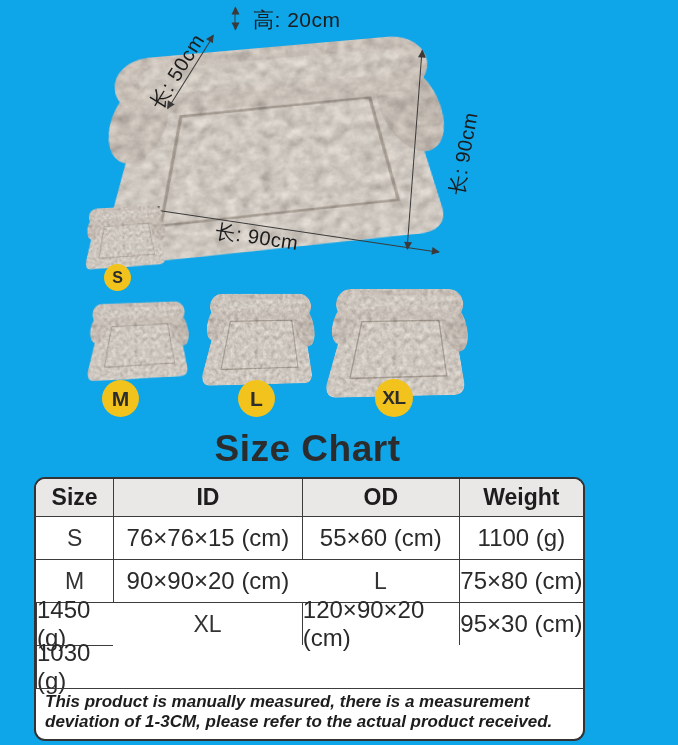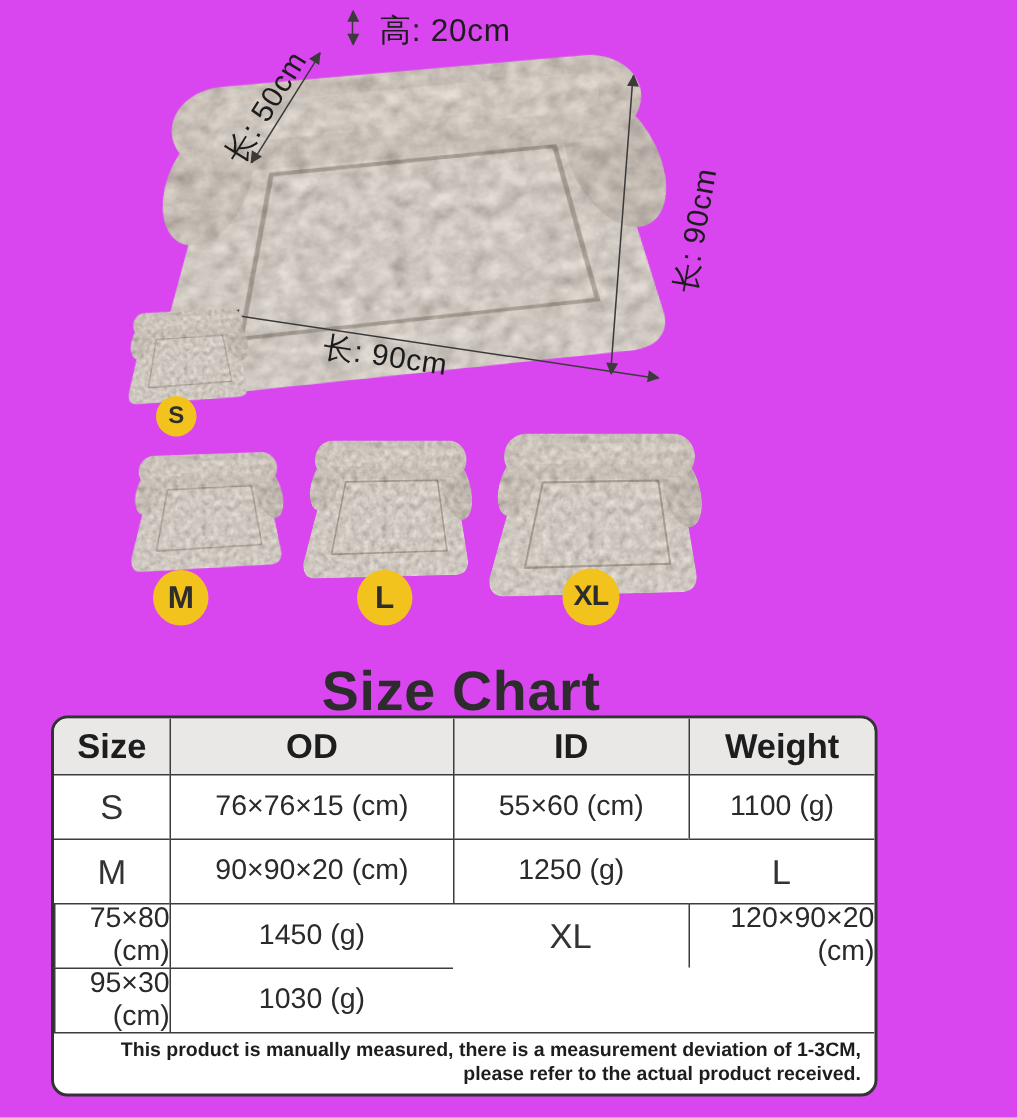--- a/index.html
+++ b/index.html
@@ -2,21 +2,21 @@
 <html><head>
 <meta charset="utf-8">
 <style>
   html,body { margin:0; padding:0; }
   body {
     width:678px; height:745px;
     background:#ffffff;
     font-family:"Liberation Sans", sans-serif;
     color:#222;
   }
-  .page { position:relative; width:678px; height:745px; overflow:hidden; background:#d946ef; }
+  .page { position:relative; width:678px; height:745px; overflow:hidden; background:#0ea5e9; }
 
   
   .bed { position:absolute; }
 
   
   .dim-arrow {
     position:absolute; height:0;
     border-top:1.6px solid #3a3a3a;
     transform-origin:left center;
   }
@@ -36,50 +36,49 @@
   
   .badge {
     position:absolute; border-radius:50%;
     background:#F2C31C;
     display:flex; align-items:center; justify-content:center;
     font-weight:700; color:#2d2d2d;
   }
 
   
   .chart-title {
-    position:absolute; left:34px; top:440px; width:547px;
+    position:absolute; left:34px; top:428px; width:547px;
     text-align:center; font-size:37px; font-weight:700; color:#2c2c2c;
     letter-spacing:0.5px;
   }
 
   
   .size-table {
     position:absolute; left:34px; top:477px; width:547px;
     border:2.5px solid #333; border-radius:11px; overflow:hidden;
     background:#fff;
     display:grid;
     grid-template-columns:14.1% 34.5% 28.7% 22.7%;
-    text-align:right;
   }
   .st-cell {
     display:flex; align-items:center; justify-content:center;
-    height:42px; font-size:19px; color:#2a2a2a;
+    height:42px; font-size:24px; color:#2a2a2a;
   }
   .st-head {
     height:37px; background:#E9E8E7;
     font-weight:700; font-size:23px; color:#1d1d1d;
   }
   .st-size { font-size:23px; color:#333; }
   .col-b { border-left:1.5px solid #3c3c3c; }
   .row-b { border-top:1.5px solid #3c3c3c; }
   .st-note {
     grid-column:1 / -1;
     border-top:1.5px solid #3c3c3c;
-    font-weight:700; font-size:13px; line-height:1.2;
-    padding:3px 9px 6px 9px; color:#1d1d1d;
+    font-weight:700; font-size:17px; line-height:1.2;
+    padding:3px 9px 6px 9px; color:#1d1d1d;font-style:italic;
   }
 </style>
 </head>
 <body>
 
 <div class="page">
 
   <svg width="0" height="0" style="position:absolute" aria-hidden="true">
     <defs>
       <filter id="fluff" x="-3%" y="-3%" width="106%" height="106%">
@@ -133,32 +132,31 @@
   <div class="badge" style="left:104px; top:264px; width:27px; height:27px; font-size:16px">S</div>
   <div class="badge" style="left:102px; top:380px; width:37px; height:37px; font-size:21px">M</div>
   <div class="badge" style="left:238px; top:380px; width:37px; height:37px; font-size:21px">L</div>
   <div class="badge" style="left:375px; top:379px; width:38px; height:38px; font-size:19px; letter-spacing:-0.5px">XL</div>
 
   <div class="chart-title">Size Chart</div>
 
   <div class="size-table">
 
     <div class="st-cell st-head">Size</div>
+    <div class="st-cell st-head col-b">ID</div>
     <div class="st-cell st-head col-b">OD</div>
-    <div class="st-cell st-head col-b">ID</div>
     <div class="st-cell st-head col-b">Weight</div>
 
     <div class="st-cell st-size row-b">S</div>
     <div class="st-cell col-b row-b">76×76×15 (cm)</div>
     <div class="st-cell col-b row-b">55×60 (cm)</div>
     <div class="st-cell col-b row-b">1100 (g)</div>
 
     <div class="st-cell st-size row-b">M</div>
     <div class="st-cell col-b row-b">90×90×20 (cm)</div>
-    <div class="st-cell col-b row-b">1250 (g)</div>
 
     <div class="st-cell st-size row-b">L</div>
     <div class="st-cell col-b row-b">75×80 (cm)</div>
     <div class="st-cell col-b row-b">1450 (g)</div>
 
     <div class="st-cell st-size row-b">XL</div>
     <div class="st-cell col-b row-b">120×90×20 (cm)</div>
     <div class="st-cell col-b row-b">95×30 (cm)</div>
     <div class="st-cell col-b row-b">1030 (g)</div>
 

